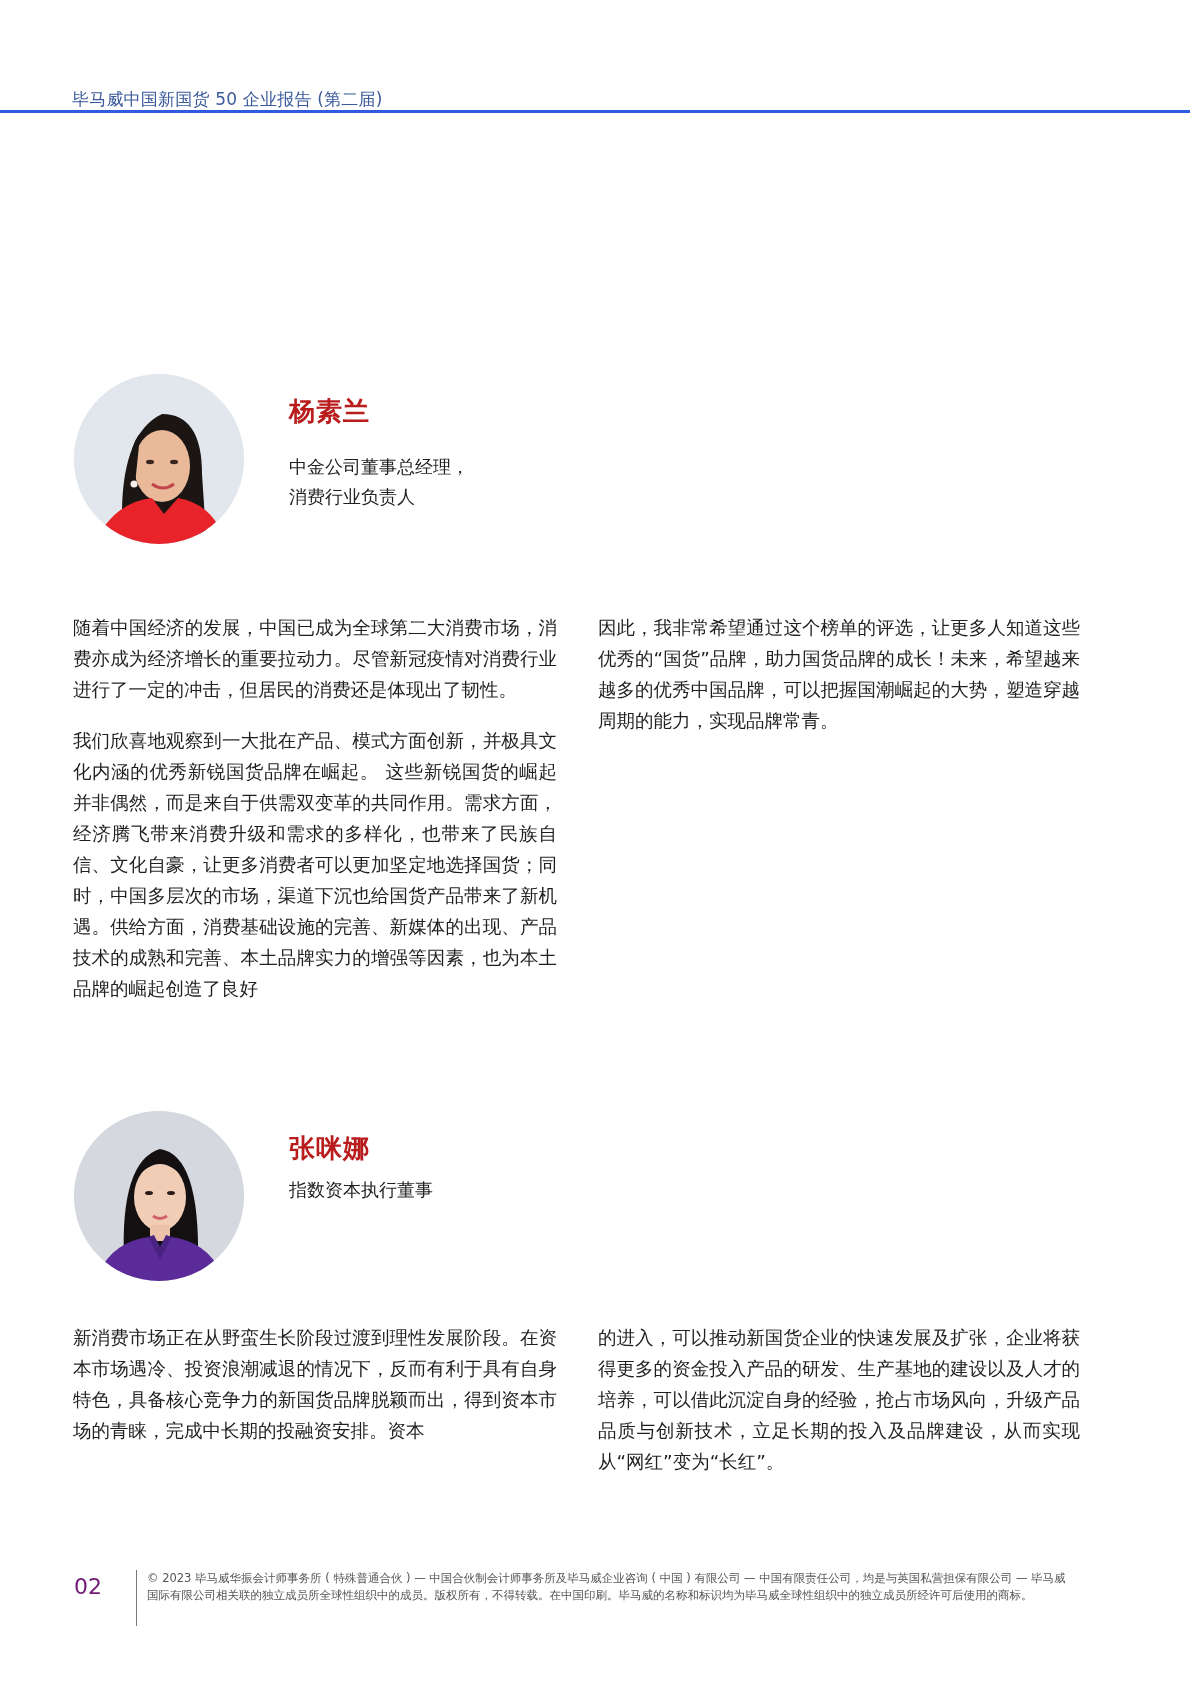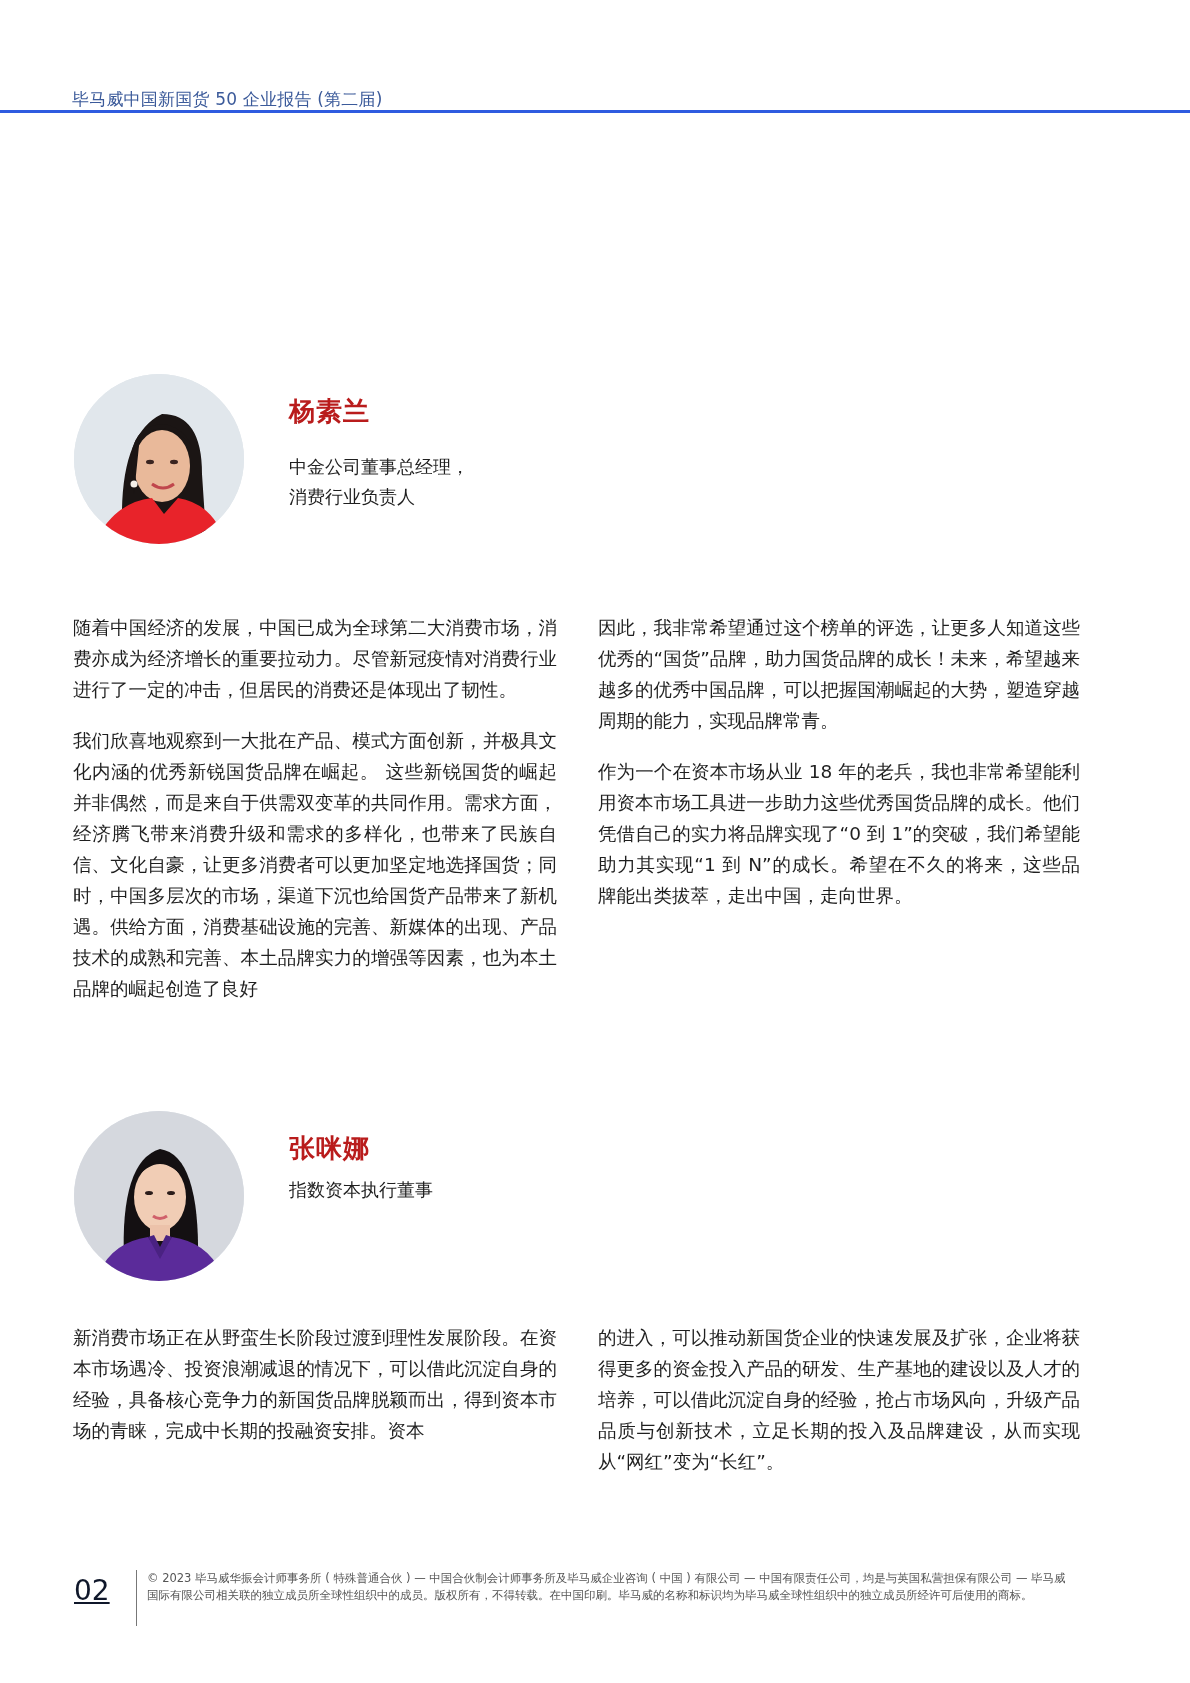--- a/index.html
+++ b/index.html
@@ -13,21 +13,21 @@
     .avatar { position: absolute; left: 0; top: 0; width: 170px; height: 170px; border-radius: 50%; overflow: hidden; background: #dfe5ea; }
     .avatar svg { width: 170px; height: 170px; display: block; }
     .person-name { position: absolute; left: 215px; top: 20px; font-size: 26px; font-weight: bold; color: #b91c1c; letter-spacing: 1px; }
     .person-title { position: absolute; left: 215px; font-size: 18px; line-height: 30px; color: #1f1f1f; }
 
     .col { position: absolute; width: 484px; font-size: 18.5px; line-height: 31px; color: #1f1f1f; text-align: justify; }
     .col p { margin-bottom: 20px; margin-top: 16px; }
     .col-left { left: 73px; }
     .col-right { left: 598px; width: 482px; }
 
-    .footer-page { position: absolute; left: 74px; top: 1574px; font-size: 28px; color: #0f172a; text-decoration: underline; }
+    .footer-page { position: absolute; left: 74px; top: 1574px; font-size: 22px; color: #701a75; }
     .footer-rule { position: absolute; left: 136px; top: 1570px; width: 1px; height: 56px; background: #777; }
     .footer-text { position: absolute; left: 147px; top: 1570px; width: 930px; font-size: 11.5px; line-height: 17px; color: #555; }
   </style>
 </head>
 <body>
 
 <div class="header-title">毕马威中国新国货 50 企业报告 (第二届)</div>
 <div class="header-rule"></div>
 
 <div class="profile" style="top:374px; height:172px;">
@@ -51,21 +51,20 @@
     <div>消费行业负责人</div>
   </div>
 </div>
 
 <div class="col col-left" style="top:596px;">
   <p>随着中国经济的发展，中国已成为全球第二大消费市场，消费亦成为经济增长的重要拉动力。尽管新冠疫情对消费行业进行了一定的冲击，但居民的消费还是体现出了韧性。</p>
   <p>我们欣喜地观察到一大批在产品、模式方面创新，并极具文化内涵的优秀新锐国货品牌在崛起。 这些新锐国货的崛起并非偶然，而是来自于供需双变革的共同作用。需求方面，经济腾飞带来消费升级和需求的多样化，也带来了民族自信、文化自豪，让更多消费者可以更加坚定地选择国货；同时，中国多层次的市场，渠道下沉也给国货产品带来了新机遇。供给方面，消费基础设施的完善、新媒体的出现、产品技术的成熟和完善、本土品牌实力的增强等因素，也为本土品牌的崛起创造了良好</p>
 </div>
 <div class="col col-right" style="top:596px;">
   <p>因此，我非常希望通过这个榜单的评选，让更多人知道这些优秀的“国货”品牌，助力国货品牌的成长！未来，希望越来越多的优秀中国品牌，可以把握国潮崛起的大势，塑造穿越周期的能力，实现品牌常青。</p>
-  <p>作为一个在资本市场从业 18 年的老兵，我也非常希望能利用资本市场工具进一步助力这些优秀国货品牌的成长。他们凭借自己的实力将品牌实现了“0 到 1”的突破，我们希望能助力其实现“1 到 N”的成长。希望在不久的将来，这些品牌能出类拔萃，走出中国，走向世界。</p>
 </div>
 
 <div class="profile" style="top:1111px; height:172px;">
   <div class="avatar">
     <svg viewBox="0 0 170 170">
       <rect width="170" height="170" fill="#d5d8de"></rect>
       <path d="M50 150 Q46 50 86 38 Q126 44 124 150 Z" fill="#141012"></path>
       <ellipse cx="86" cy="86" rx="26" ry="34" fill="#f1cdb5"></ellipse>
       <path d="M60 70 Q86 36 112 70 Q100 52 86 50 Q70 52 60 70 Z" fill="#141012"></path>
       <ellipse cx="75" cy="82" rx="4" ry="2" fill="#2b1c1a"></ellipse>
@@ -76,21 +75,21 @@
       <path d="M74 126 L86 148 L98 126 L92 124 L86 136 L80 124 Z" fill="#4a2282"></path>
     </svg>
   </div>
   <div class="person-name">张咪娜</div>
   <div class="person-title" style="top:64px;text-align:center;">
     <div>指数资本执行董事</div>
   </div>
 </div>
 
 <div class="col col-left" style="top:1306px;">
-  <p>新消费市场正在从野蛮生长阶段过渡到理性发展阶段。在资本市场遇冷、投资浪潮减退的情况下，可以借此沉淀自身的经验，具备核心竞争力的新国货品牌脱颖而出，得到资本市场的青睐，完成中长期的投融资安排。资本</p>
+  <p>新消费市场正在从野蛮生长阶段过渡到理性发展阶段。在资本市场遇冷、投资浪潮减退的情况下，反而有利于具有自身特色，具备核心竞争力的新国货品牌脱颖而出，得到资本市场的青睐，完成中长期的投融资安排。资本</p>
 </div>
 <div class="col col-right" style="top:1306px;">
   <p>的进入，可以推动新国货企业的快速发展及扩张，企业将获得更多的资金投入产品的研发、生产基地的建设以及人才的培养，可以借此沉淀自身的经验，抢占市场风向，升级产品品质与创新技术，立足长期的投入及品牌建设，从而实现从“网红”变为“长红”。</p>
 </div>
 
 <div class="footer-page">02</div>
 <div class="footer-rule"></div>
 <div class="footer-text">© 2023 毕马威华振会计师事务所 ( 特殊普通合伙 ) — 中国合伙制会计师事务所及毕马威企业咨询 ( 中国 ) 有限公司 — 中国有限责任公司，均是与英国私营担保有限公司 — 毕马威国际有限公司相关联的独立成员所全球性组织中的成员。版权所有，不得转载。在中国印刷。毕马威的名称和标识均为毕马威全球性组织中的独立成员所经许可后使用的商标。</div>
 
 </body></html>

